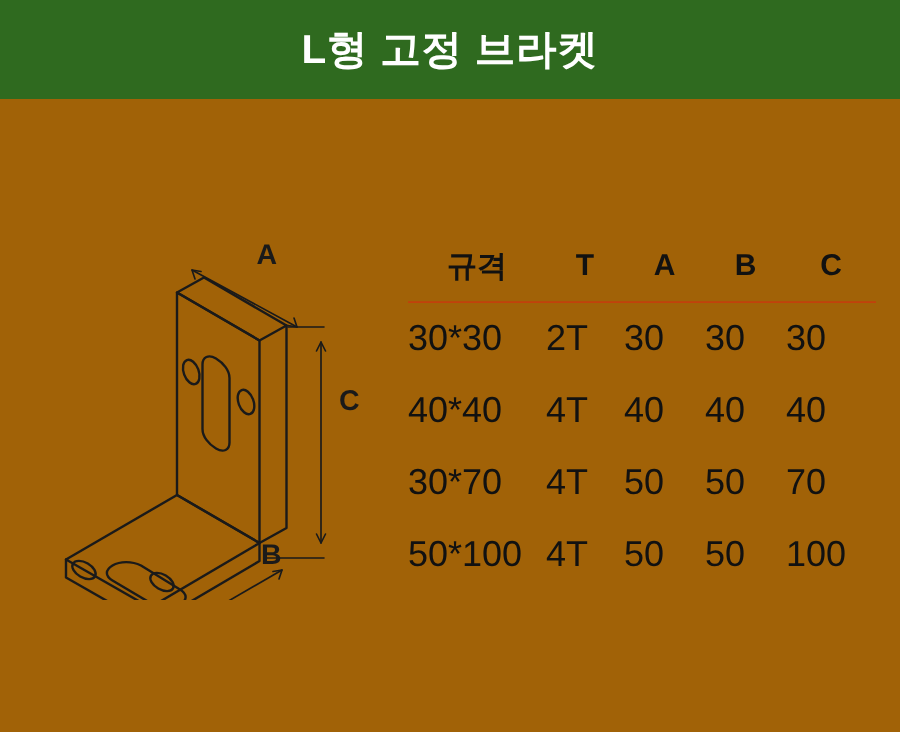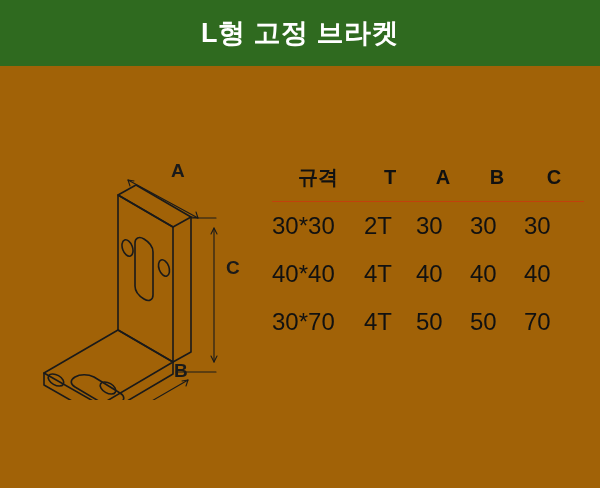--- a/index.html
+++ b/index.html
@@ -169,16 +169,23 @@
         <td>40</td>
         <td>40</td>
       </tr>
       <tr>
         <td>30*70</td>
         <td>4T</td>
         <td>50</td>
         <td>50</td>
         <td>70</td>
       </tr>
+      <tr>
+        <td>50*100</td>
+        <td>4T</td>
+        <td>50</td>
+        <td>50</td>
+        <td>100</td>
+      </tr>
     </tbody>
   </table>
 
 </div>
 
 </body></html>

